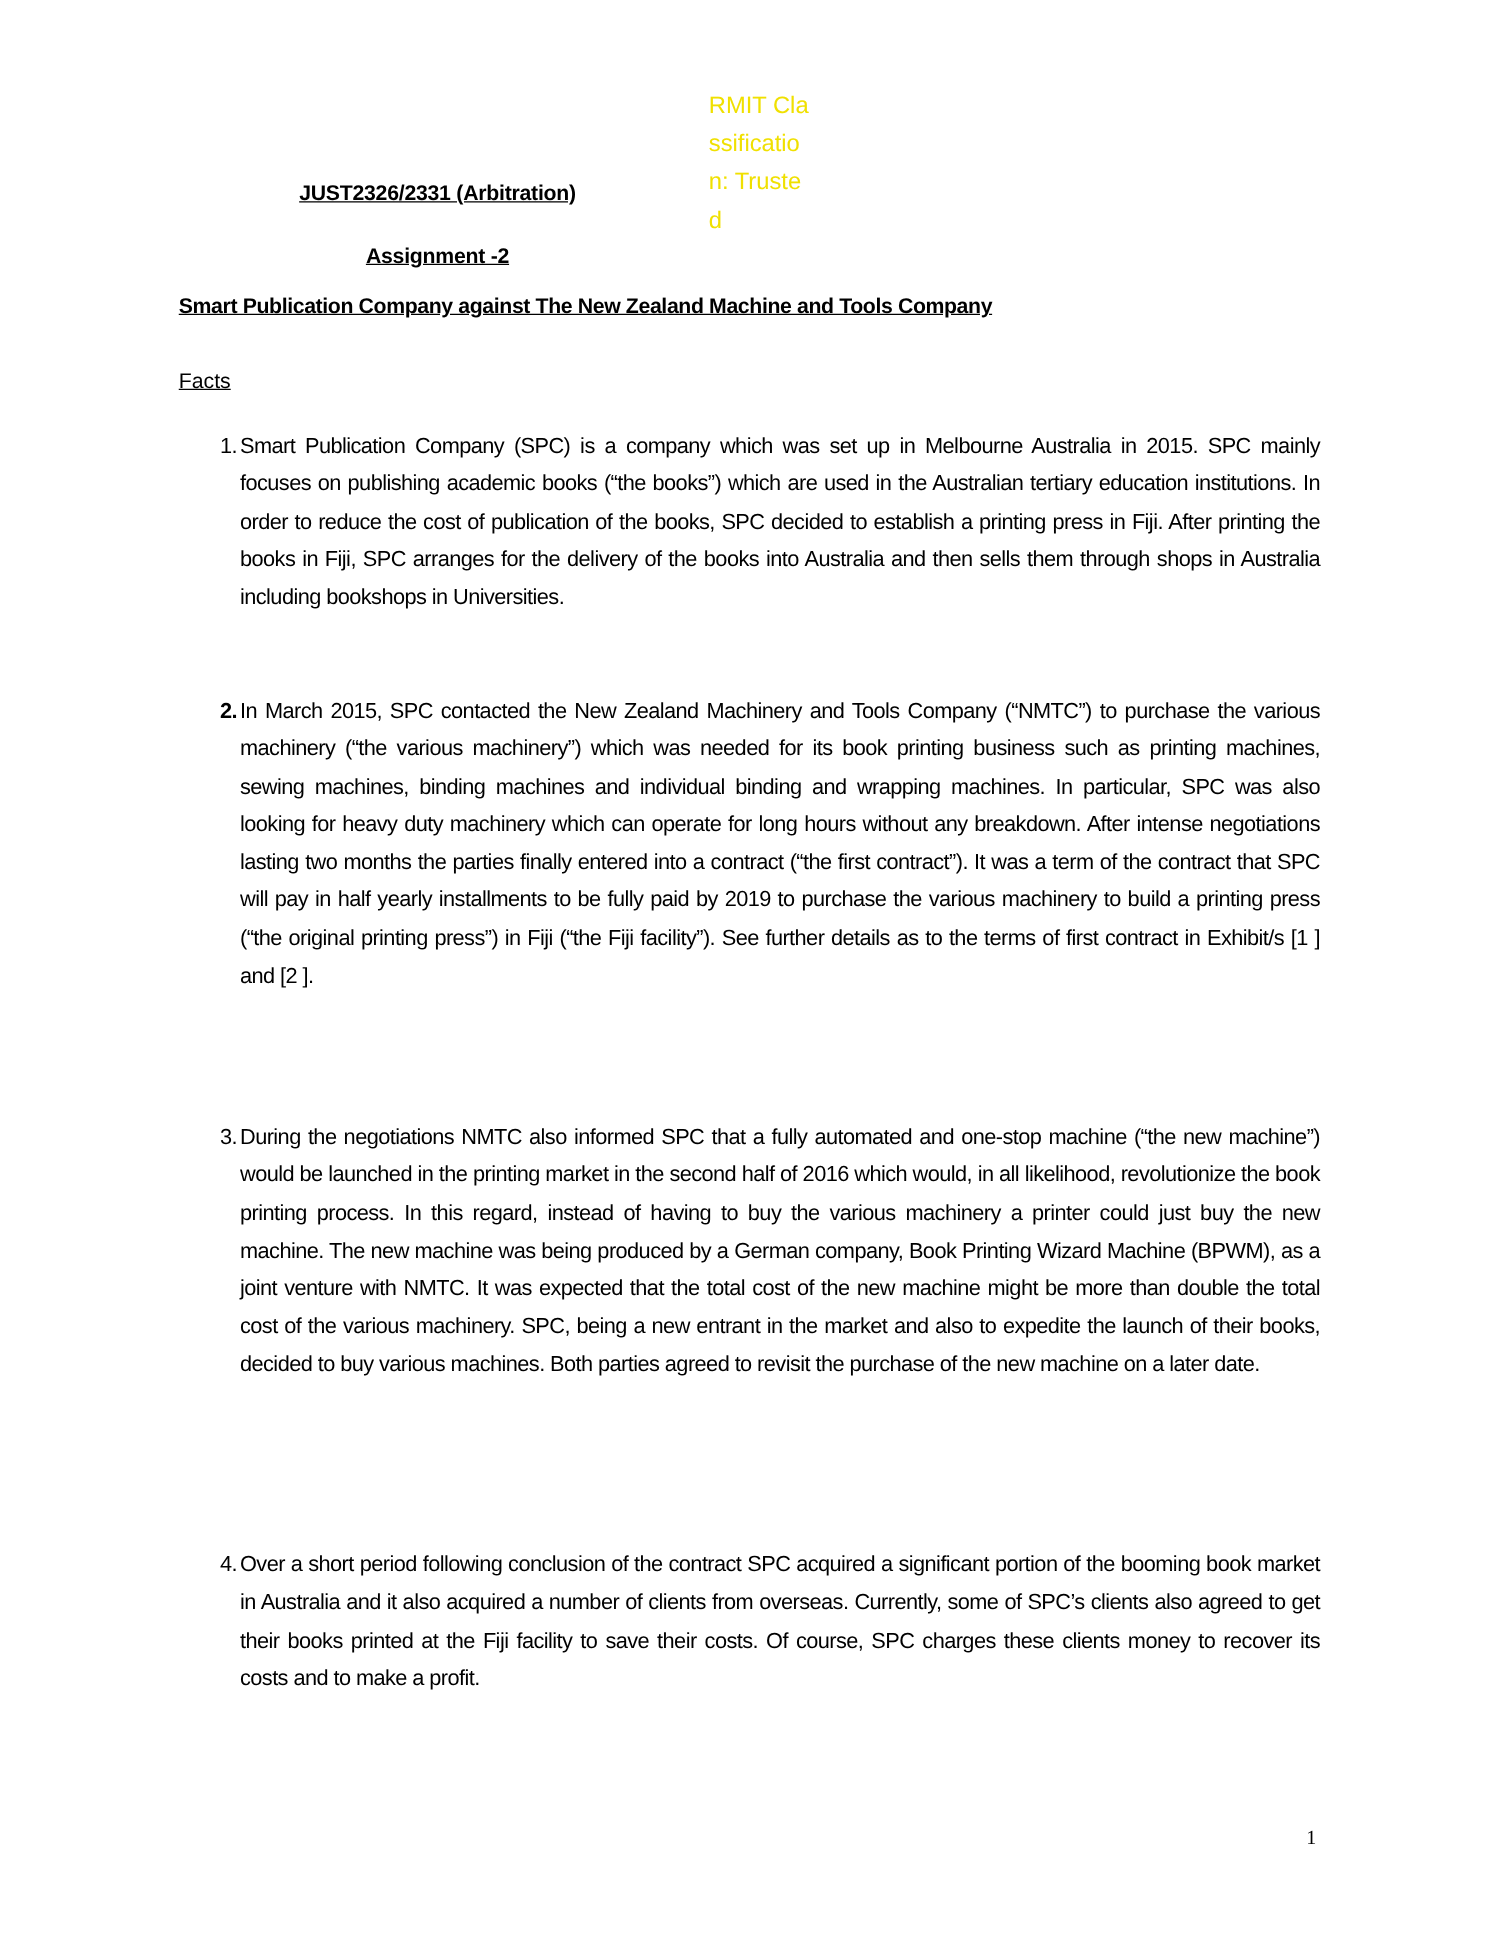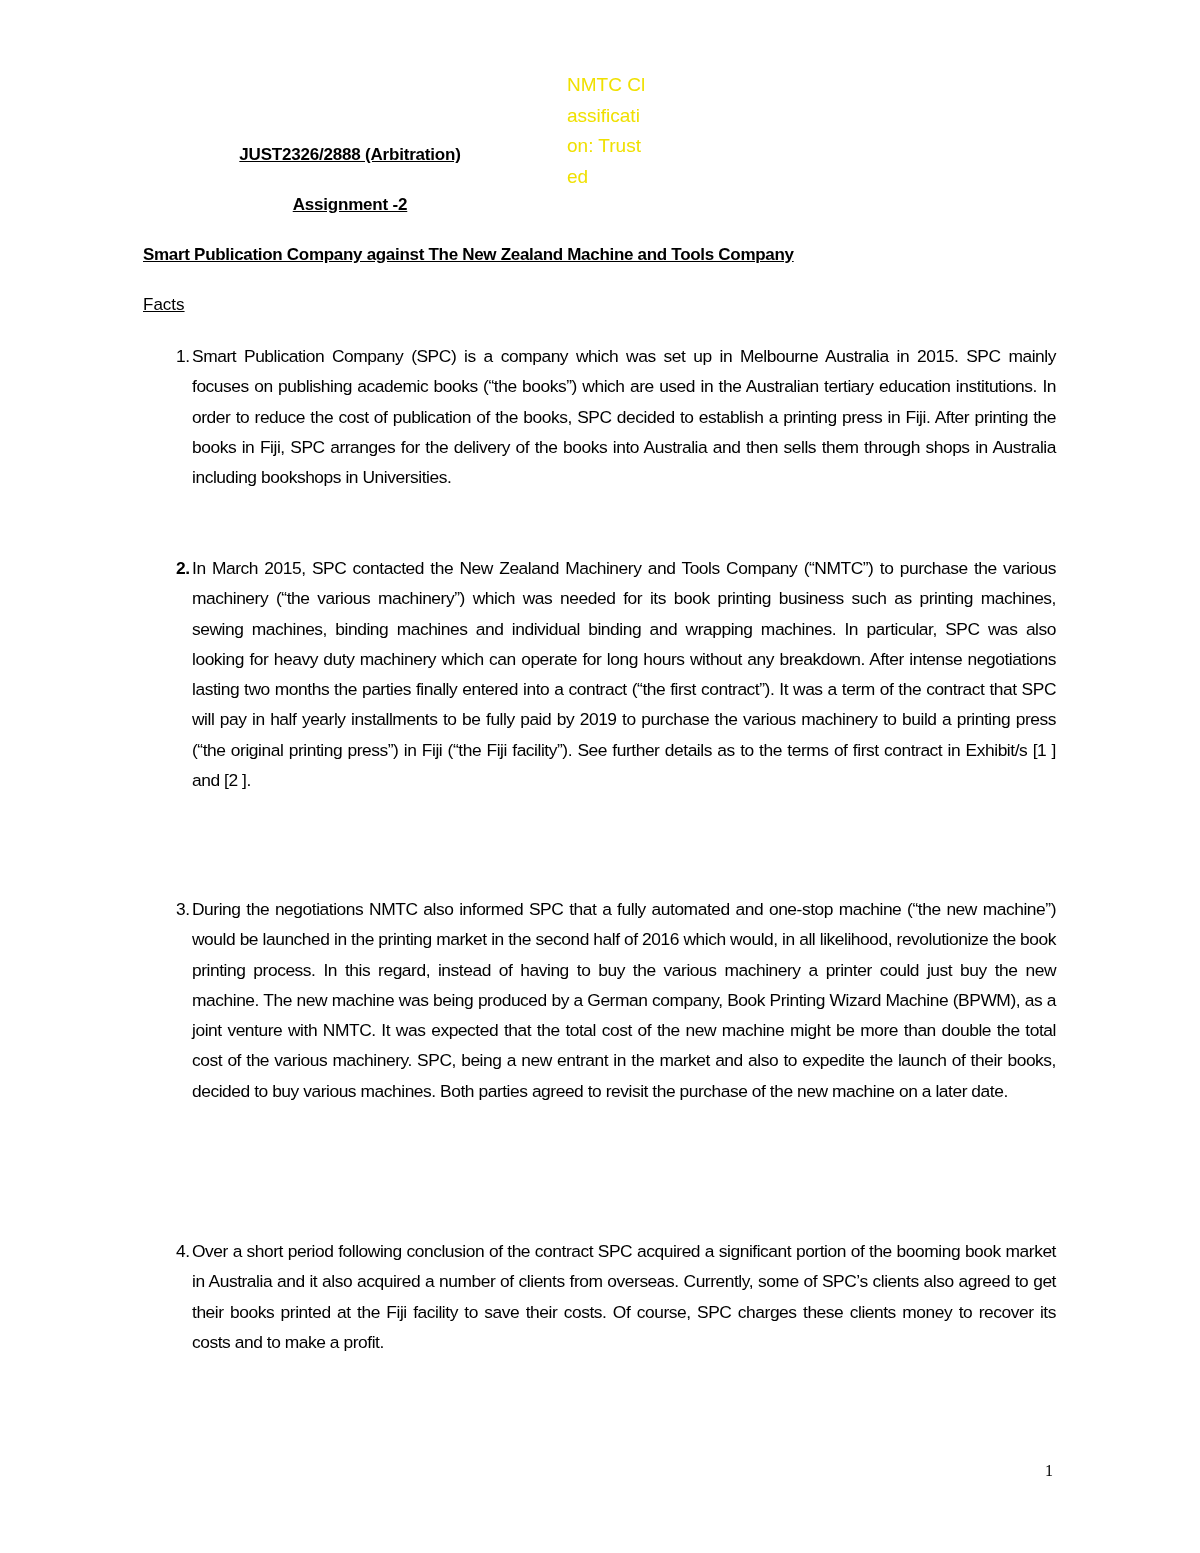--- a/index.html
+++ b/index.html
@@ -3,38 +3,38 @@
 <meta charset="utf-8">
 <style>
   html, body { margin: 0; padding: 0; background: #ffffff; }
   body { width: 1200px; height: 1553px; position: relative; overflow: hidden;
          font-family: "Liberation Sans Narrow", "Liberation Sans", sans-serif; color: #000; }
   .page { position: absolute; left: 0; top: 0; width: 1200px; height: 1553px; }
   .center-block { position: absolute; left: 200px; width: 300px; text-align: center;
                   font-weight: bold; font-size: 17px; text-decoration: underline; letter-spacing: -0.2px; }
   .class-label { position: absolute; left: 567px; top: 70px; width: 80px;
                  color: #f0e000; font-size: 19px; line-height: 30.5px; word-break: break-all; }
-  .title { position: absolute; left: 143px; top: 245px; font-weight: bold; font-size: 17px;
+  .title { position: absolute; left: 143px; top: 235px; font-weight: bold; font-size: 17px;
            text-decoration: underline; letter-spacing: -0.3px; }
   .facts { position: absolute; left: 143px; top: 295px; font-weight: normal; font-size: 17px;
            text-decoration: underline; }
   .item { position: absolute; left: 176px; width: 880px; font-size: 17.4px; line-height: 30.3px;
           letter-spacing: -0.45px; }
   .item .num { position: absolute; left: 0; top: 0; width: 30px; }
   .item .txt { margin-left: 16px; text-align: justify; text-align-last: left; }
   .pnum { position: absolute; left: 1045px; top: 1462px; font-size: 16px;
           font-family: "Liberation Serif", serif; }
 </style>
 </head>
 <body>
 
 <div class="page">
-  <div class="center-block" style="top:145px;">JUST2326/2888 (Arbitration)</div>
+  <div class="center-block" style="top:145px;">JUST2326/2331 (Arbitration)</div>
   <div class="center-block" style="top:195px;">Assignment -2</div>
-  <div class="class-label">NMTC Classification: Trusted</div>
+  <div class="class-label">RMIT Classification: Trusted</div>
 
   <div class="title">Smart Publication Company against The New Zealand Machine and Tools Company</div>
   <div class="facts">Facts</div>
 
   <div class="item" style="top:341px;">
     <span class="num">1.</span>
     <div class="txt">Smart Publication Company (SPC) is a company which was set up in Melbourne Australia in 2015. SPC mainly focuses on publishing academic books (“the books”) which are used in the Australian tertiary education institutions. In order to reduce the cost of publication of the books, SPC decided to establish a printing press in Fiji. After printing the books in Fiji, SPC arranges for the delivery of the books into Australia and then sells them through shops in Australia including bookshops in Universities.</div>
   </div>
 
   <div class="item" style="top:553px;">

